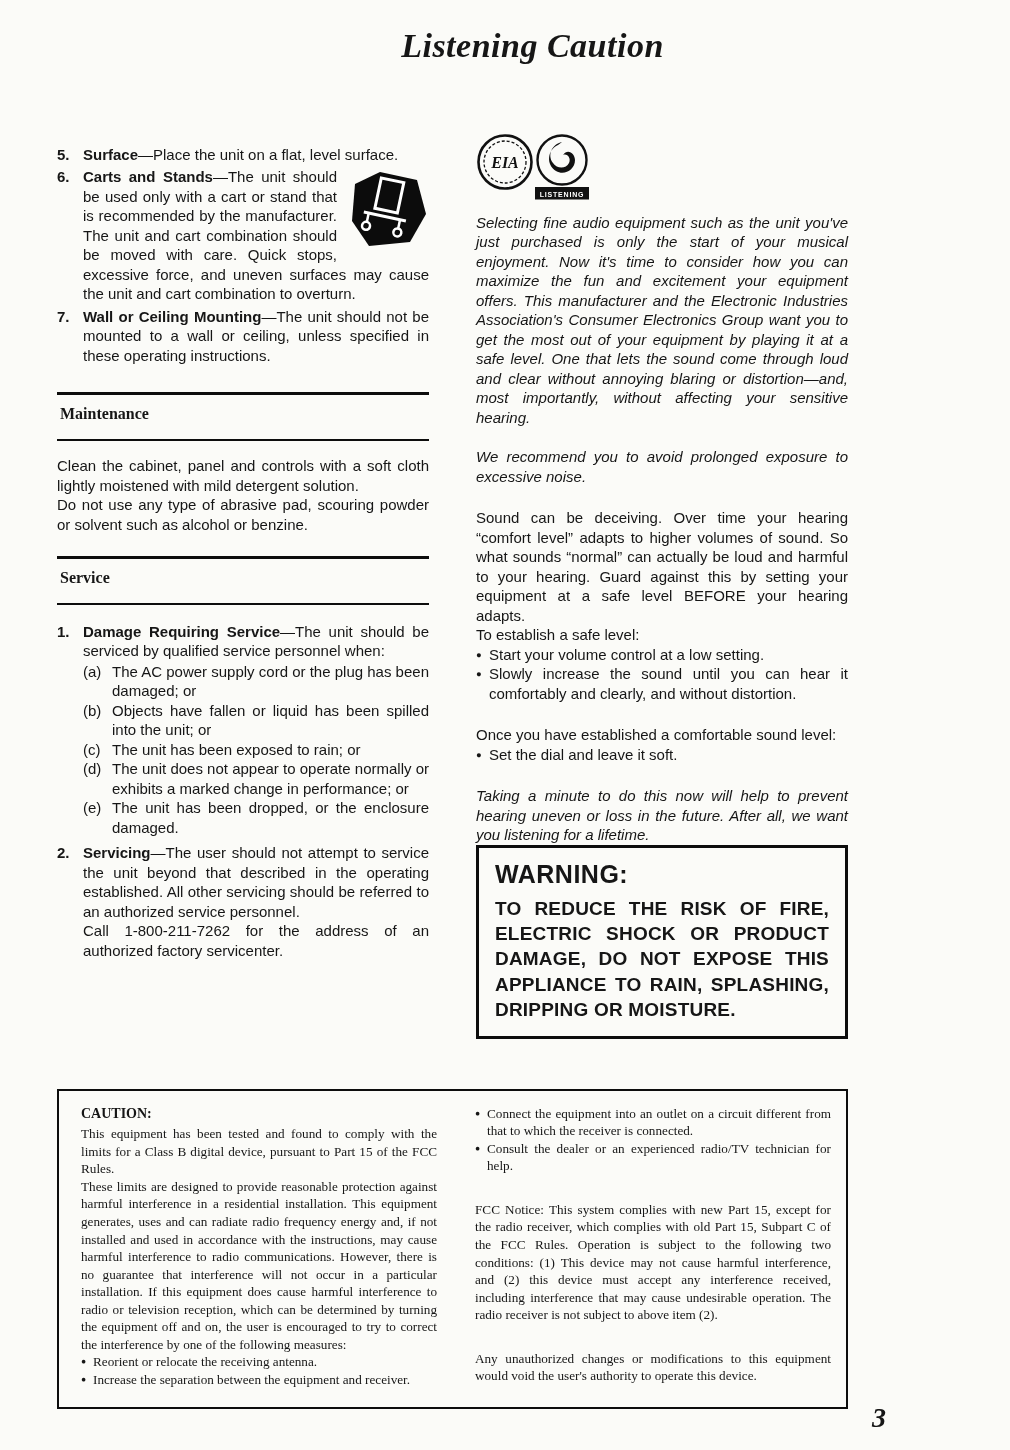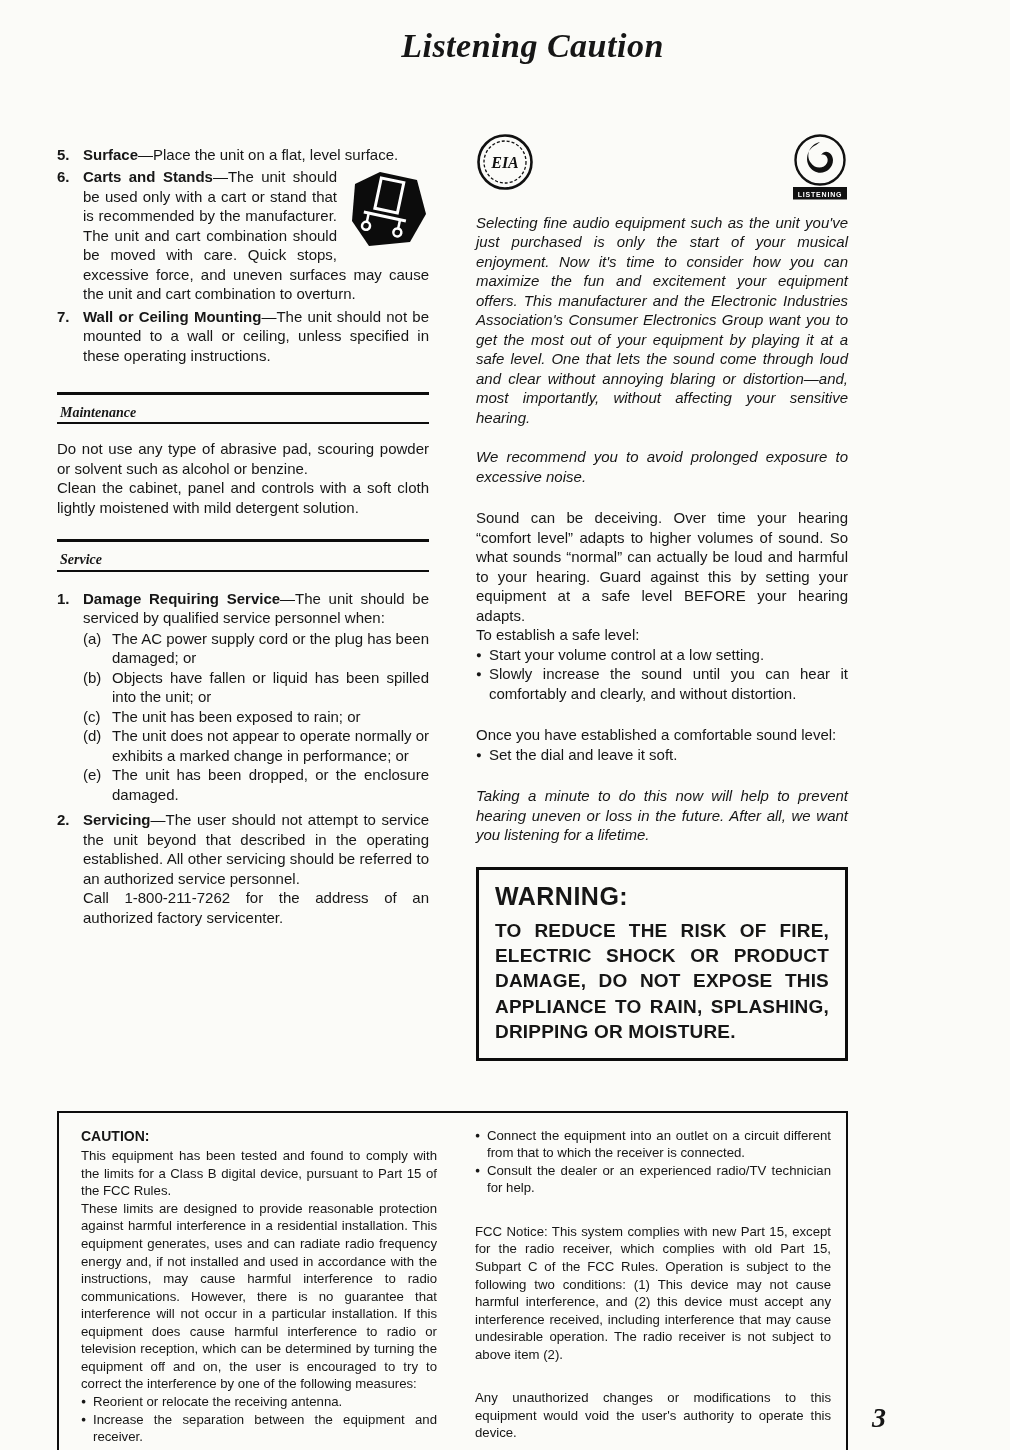--- a/index.html
+++ b/index.html
@@ -34,50 +34,50 @@
 
   .sub-list { margin-top: 1px; }
   .sub-item { display: flex; }
   .sub-item .sub-label { flex: none; width: 29px; }
   .sub-item .sub-text { flex: 1; text-align: justify; }
 
   .rule-section { border-top: 3px solid #0d0d0d; margin-top: 27px; }
   .rule-section.service { margin-top: 22px; }
   .section-heading {
     font-family: "Liberation Serif", serif;
-    font-style: italic; font-weight: bold;
-    font-size: 14px; margin: 0;
-    padding: 9px 0 0 3px;
+    font-weight: bold;
+    font-size: 16px; margin: 0;
+    padding: 9px 0 14px 3px;
     border-bottom: 2px solid #0d0d0d;
   }
   .maintenance-paras { margin-top: 15px; }
   .service-list { margin-top: 17px; }
   .item2 { margin-top: 6px; }
   .plain-para { margin: 0; text-align: justify; }
 
-  .logo-row { display: flex; justify-content: space-between; align-items: flex-start; height: 72px; text-decoration: underline; }
+  .logo-row { display: flex; align-items: flex-start; height: 72px; text-decoration: underline; }
 
   .para { margin: 20px 0 0 0; text-align: justify; font-style: italic; }
   .para.first { margin-top: 8px; }
   .block { margin-top: 22px; }
   .intro-line { text-align: left; }
 
   .bullet-line { display: flex; }
   .bullet-line .dot { flex: none; width: 13px; font-size: 9.5px; line-height: 19px; }
   .bullet-line .btext { flex: 1; text-align: justify; }
 
-  .warning-box { border: 3px solid #0d0d0d; margin-top: 22px; padding: 10px 16px 14px; }
+  .warning-box { border: 3px solid #0d0d0d; padding: 10px 16px 14px; }
   .warning-heading { font-size: 25px; font-weight: bold; letter-spacing: 0.5px; }
   .warning-text { font-size: 19px; font-weight: bold; line-height: 1.32; margin-top: 6px; text-align: justify; letter-spacing: 0.2px; }
 
   .caution-box {
     border: 2.5px solid #0d0d0d; margin-top: 50px;
     padding: 14px 15px 18px 22px;
     display: flex; gap: 38px;
-    font-size: 13.2px; line-height: 1.33;
+    font-size: 13.2px; line-height: 1.33; font-family: Liberation Serif, serif;
   }
   .caution-col { flex: 1; }
   .caution-heading { font-weight: bold; font-size: 14px; margin-bottom: 2px; }
   .caution-col p { margin: 0; text-align: justify; }
   .caution-col .spaced { margin-top: 26px; }
   .caution-box .bullet-line .dot { line-height: 17.5px; width: 12px; font-size: 8.5px; }
 
   .page-number {
     position: absolute; right: 22px; bottom: 16px;
     font-family: "Liberation Serif", serif;
@@ -125,22 +125,22 @@
           <span class="num">7.</span>
           <div class="body"><b>Wall or Ceiling Mounting</b><span>—The unit should not be mounted to a wall or ceiling, unless specified in these operating instructions.</span></div>
         </div>
 
       </div>
 
       <section class="rule-section">
         <h2 class="section-heading">Maintenance</h2>
       </section>
       <div class="maintenance-paras">
+        <p class="plain-para">Clean the cabinet, panel and controls with a soft cloth lightly moistened with mild detergent solution.</p>
         <p class="plain-para">Do not use any type of abrasive pad, scouring powder or solvent such as alcohol or benzine.</p>
-        <p class="plain-para">Clean the cabinet, panel and controls with a soft cloth lightly moistened with mild detergent solution.</p>
       </div>
 
       <section class="rule-section service">
         <h2 class="section-heading">Service</h2>
       </section>
       <div class="service-list">
 
         <div class="num-item">
           <span class="num">1.</span>
           <div class="body">

